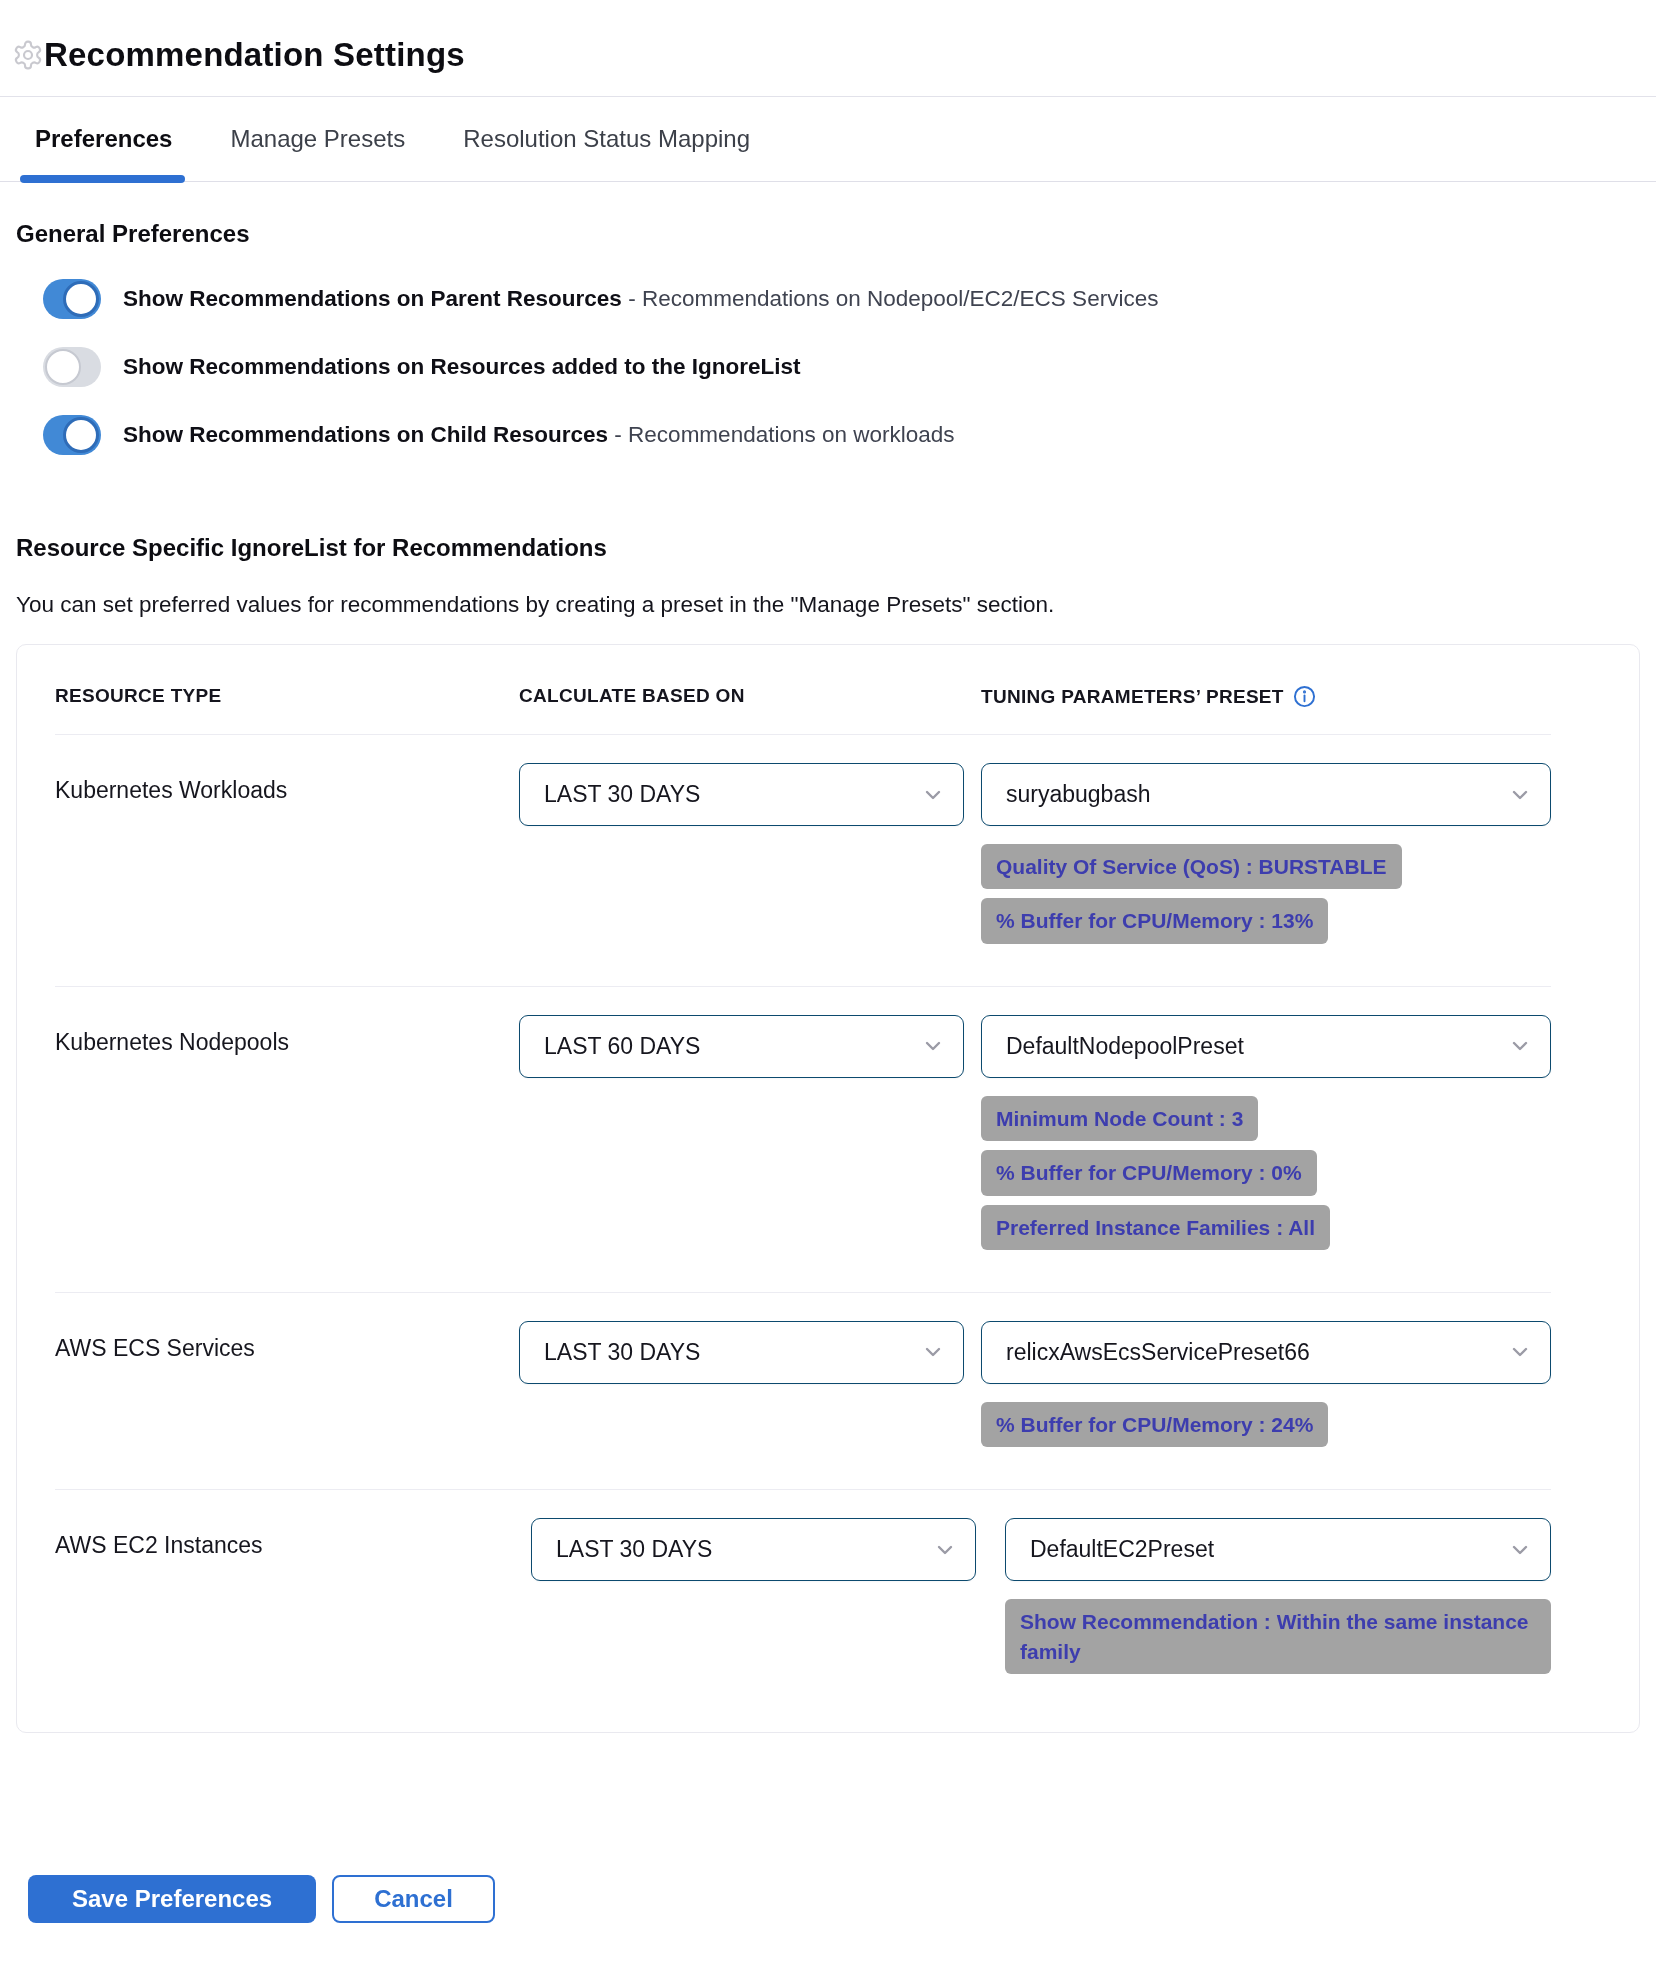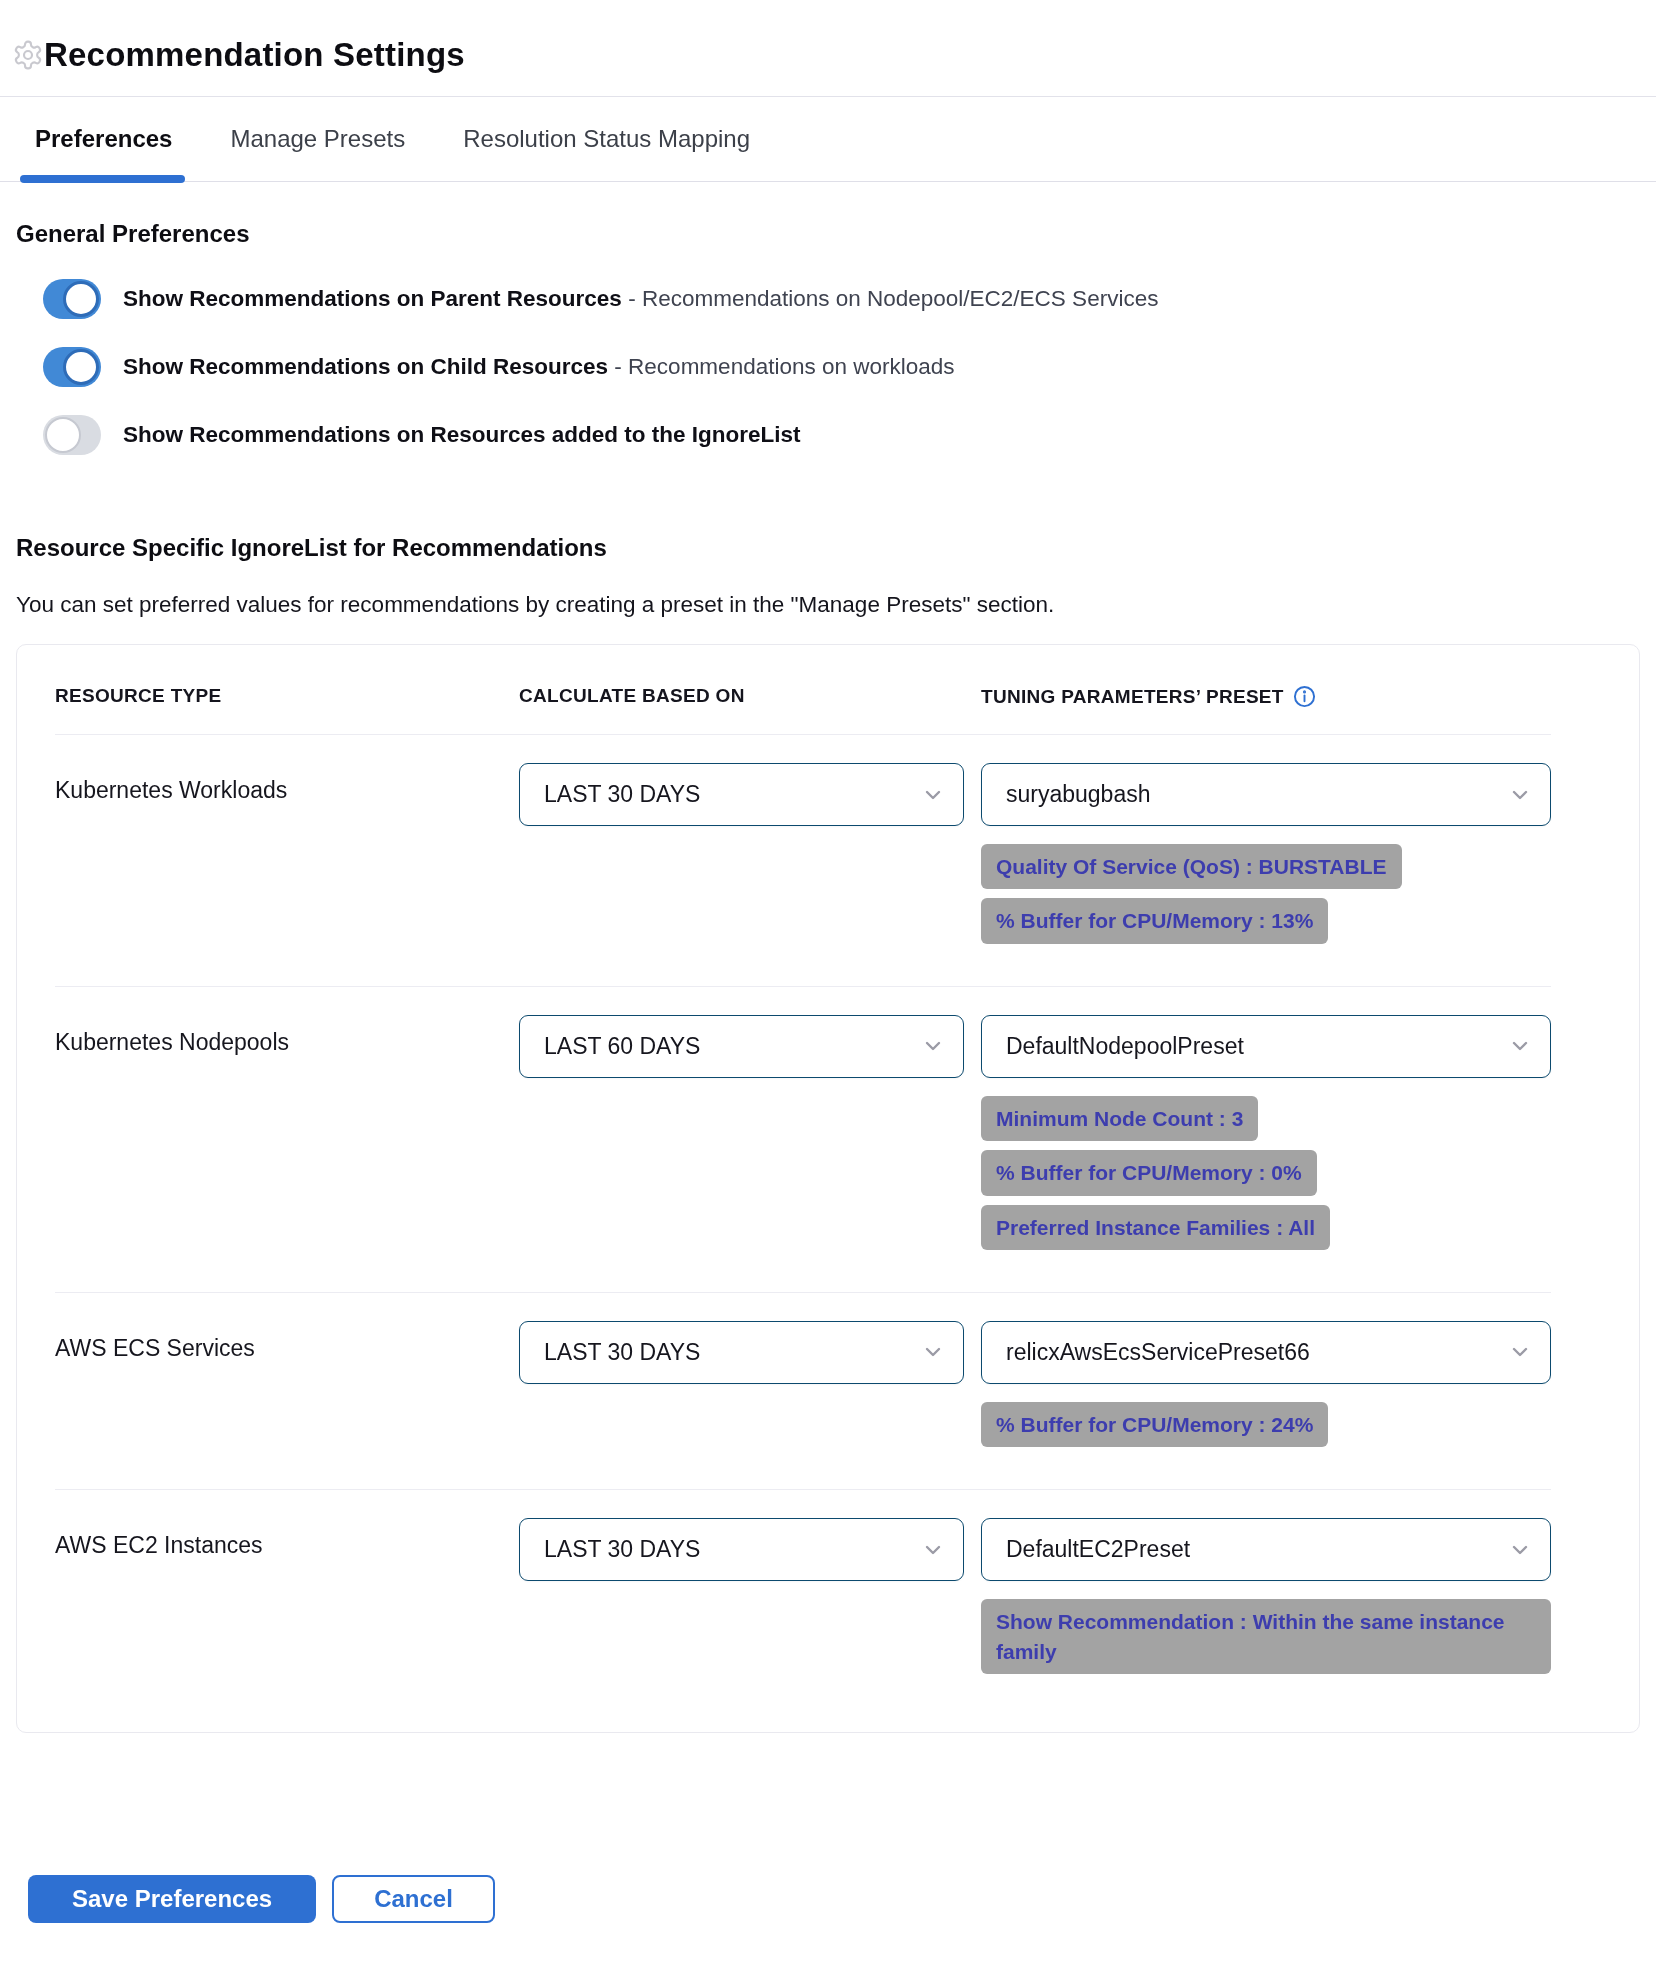--- a/index.html
+++ b/index.html
@@ -38,21 +38,21 @@
   .resource-heading { font-size:24px; font-weight:700; color:#0d0d12; margin:78px 0 0 0; }
   .resource-desc { font-size:22.5px; color:#14141c; margin:30px 0 26px 0; }
 
   .card { border:1px solid #e9e9ef; border-radius:10px; padding:32px 88px 48px 38px; }
   .thead, .trow { display:grid; grid-template-columns:464px 462px 1fr; align-items:start; }
   .thead { padding:8px 0 26px 0; border-bottom:1px solid #ececf2; }
   .th { font-size:19px; font-weight:700; color:#15151e; letter-spacing:0.3px; display:flex; align-items:center; gap:9px; }
   .info-icon { width:23px; height:23px; color:#2e70d2; cursor:pointer; flex:0 0 auto; }
 
   .trow { padding:28px 0 42px 0; border-bottom:1px solid #ececf2; }
-  .trow:last-child { border-bottom:none; padding-bottom:10px; }
+  .trow:last-child { border-bottom:none; padding-bottom:10px;gap:12px; }
   .rlabel { font-size:23px; color:#16161e; padding-top:14px; }
 
   .select { height:63px; background:#fff; border:1px solid #0c4a6e; border-radius:9px;
             display:flex; align-items:center; justify-content:space-between;
             padding:0 18px 0 24px; font-size:23px; color:#16161e; cursor:pointer;
             box-shadow:0 1px 2px rgba(30,30,60,0.04); }
   .select.period { width:445px; }
   .select.preset { width:100%; }
   .chevron { width:24px; height:24px; color:#9b9ba6; flex:0 0 auto; }
 
@@ -98,36 +98,36 @@
     <div class="toggle on">
         <div class="knob"></div>
       </div>
     <div class="toggle-text">
       <span class="t-label">Show Recommendations on Parent Resources</span>
       <span class="t-desc">- Recommendations on Nodepool/EC2/ECS Services</span>
     </div>
   </div>
 
   <div class="toggle-row">
+    <div class="toggle">
+        <div class="knob"></div>
+      </div>
+    <div class="toggle-text">
+      <span class="t-label">Show Recommendations on Resources added to the IgnoreList</span>
+      <span class="t-desc"></span>
+    </div>
+  </div>
+
+  <div class="toggle-row">
     <div class="toggle on">
         <div class="knob"></div>
       </div>
     <div class="toggle-text">
       <span class="t-label">Show Recommendations on Child Resources</span>
       <span class="t-desc">- Recommendations on workloads</span>
-    </div>
-  </div>
-
-  <div class="toggle-row">
-    <div class="toggle">
-        <div class="knob"></div>
-      </div>
-    <div class="toggle-text">
-      <span class="t-label">Show Recommendations on Resources added to the IgnoreList</span>
-      <span class="t-desc"></span>
     </div>
   </div>
 </div>
 
 <div class="section">
   <h2 class="resource-heading">Resource Specific IgnoreList for Recommendations</h2>
   <div class="resource-desc">You can set preferred values for recommendations by creating a preset in the "Manage Presets" section.</div>
 
   <div class="card">
 

